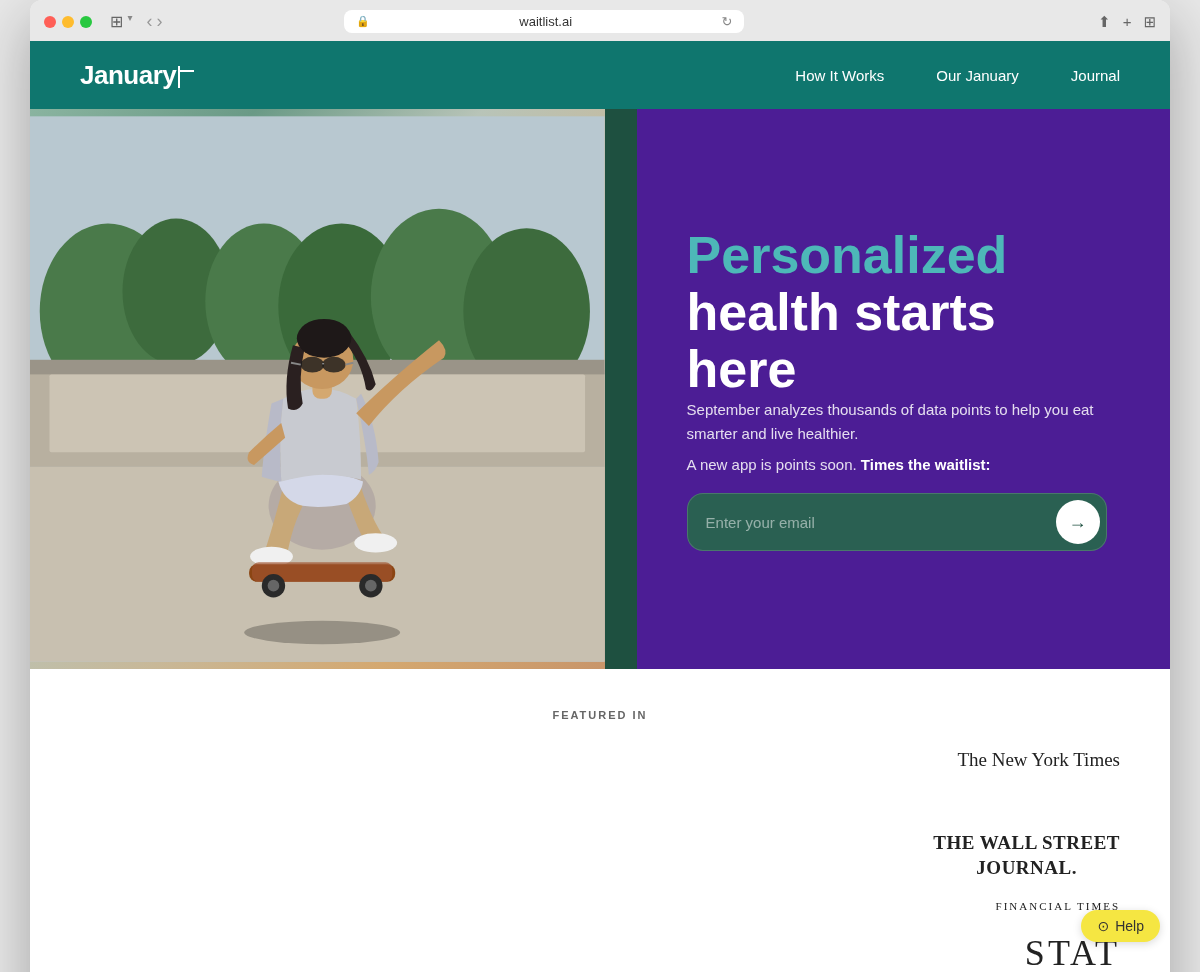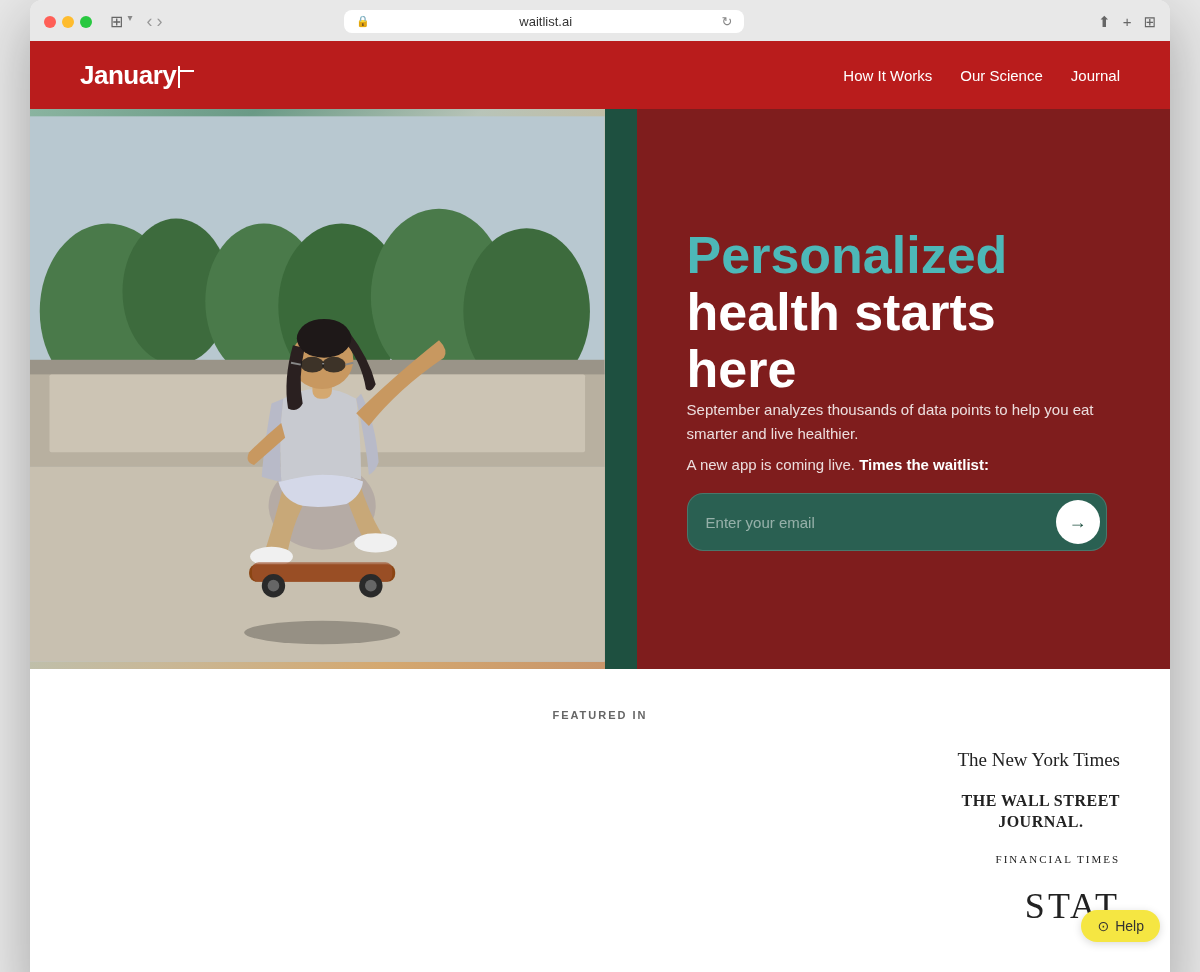--- a/index.html
+++ b/index.html
@@ -58,21 +58,21 @@
     .browser-actions { display: flex; gap: 12px; color: #666; font-size: 16px; margin-left: auto; }
 
     
     .site-wrapper {
       background: white;
       overflow: hidden;
     }
 
     
     .site-header {
-      background: #b91c1c;
+      background: #0f766e;
       padding: 0 50px;
       display: flex;
       align-items: center;
       justify-content: space-between;
       height: 68px;
     }
     .logo {
       display: flex;
       align-items: center;
       color: white;
@@ -93,21 +93,21 @@
       display: inline-block;
       width: 14px;
       height: 2px;
       background: white;
       margin-left: 0;
       position: relative;
       top: -4px;
     }
     .site-nav {
       display: flex;
-      gap: 28px;
+      gap: 52px;
       align-items: center;
     }
     .nav-link {
       color: white;
       font-size: 15px;
       font-weight: 400;
       text-decoration: none;
       cursor: pointer;
     }
 
@@ -135,21 +135,21 @@
     
     .scene-svg {
       width: 100%;
       height: 100%;
       position: absolute;
       top: 0; left: 0;
     }
 
     .hero-content {
       width: 48%;
-      background: #7f1d1d;
+      background: #4c1d95;
       padding: 60px 50px 60px 50px;
       display: flex;
       flex-direction: column;
       justify-content: center;
       margin-left: 32px;
     }
     .hero-title-colored {
       font-size: 52px;
       font-weight: 800;
       color: #4db8b8;
@@ -230,21 +230,21 @@
       gap: 20px;
       flex-wrap: wrap;
       flex-direction: column;
     }
     .press-logo {
       color: #222;
       font-size: 18px;
       text-decoration: none;
     }
     .nyt-logo { font-family: 'Times New Roman', serif; font-size: 19px; }
-    .wsj-logo { font-family: 'Times New Roman', serif; font-size: 16px; text-align: center; text-transform: uppercase; font-weight: 700; line-height: 1.3; letter-spacing: 0.5px; }
+    .wsj-logo { font-family: 'Times New Roman', serif; font-size: 19px; text-align: center; text-transform: uppercase; font-weight: 700; line-height: 1.3; letter-spacing: 0.5px; margin-top: 40px; }
     .ft-logo { font-family: 'Times New Roman', serif; font-size: 11px; letter-spacing: 2px; text-transform: uppercase; font-weight: 400; }
     .stat-logo { font-family: 'Times New Roman', serif; font-size: 36px; font-weight: 400; letter-spacing: 3px; }
 
     
     .help-button {
       position: fixed;
       bottom: 30px;
       right: 40px;
       background: #f5e642;
       border-radius: 20px;
@@ -295,21 +295,21 @@
   <div class="site-wrapper">
 
     <header class="site-header">
       <div class="logo">
         <span>January</span>
           <span class="logo-cursor"></span>
           <span class="logo-dash"></span>
       </div>
       <nav class="site-nav">
         <a class="nav-link">How It Works</a>
-        <a class="nav-link">Our Science</a>
+        <a class="nav-link">Our January</a>
         <a class="nav-link">Journal</a>
       </nav>
     </header>
 
     <section class="hero">
       <div class="hero-image-side">
         <div class="hero-image-placeholder">
 
           <svg class="scene-svg" viewBox="0 0 590 560" xmlns="http://www.w3.org/2000/svg">
 
@@ -375,21 +375,21 @@
         </div>
       </div>
 
       <div class="hero-content">
         <h1>
           <span class="hero-title-colored">Personalized</span><br>
           <span class="hero-title-white">health starts here</span>
         </h1>
         <p class="hero-description">September analyzes thousands of data points to help you eat smarter and live healthier.</p>
         <p class="hero-waitlist-text">
-          <span>A new app is coming live. </span><strong>Times the waitlist:</strong>
+          <span>A new app is points soon. </span><strong>Times the waitlist:</strong>
         </p>
         <form class="email-form">
           <input class="email-input" type="email" placeholder="Enter your email" style="">
           <button class="email-submit" type="submit">
             <span class="arrow-icon">→</span>
           </button>
         </form>
       </div>
     </section>
 

